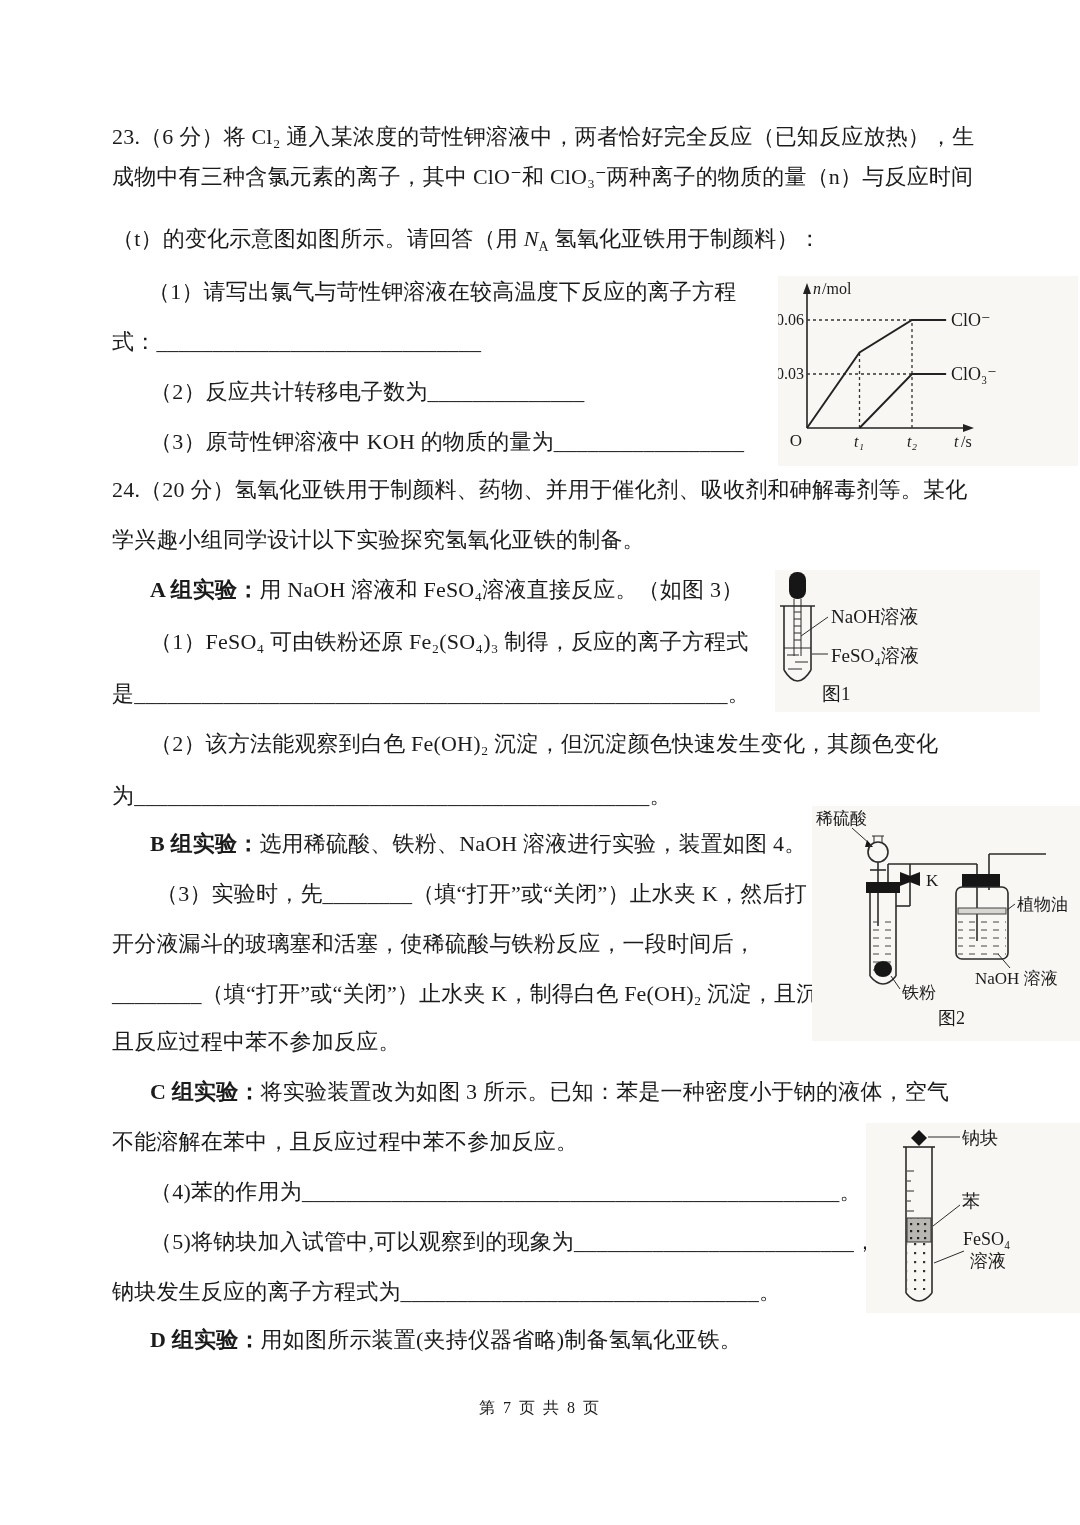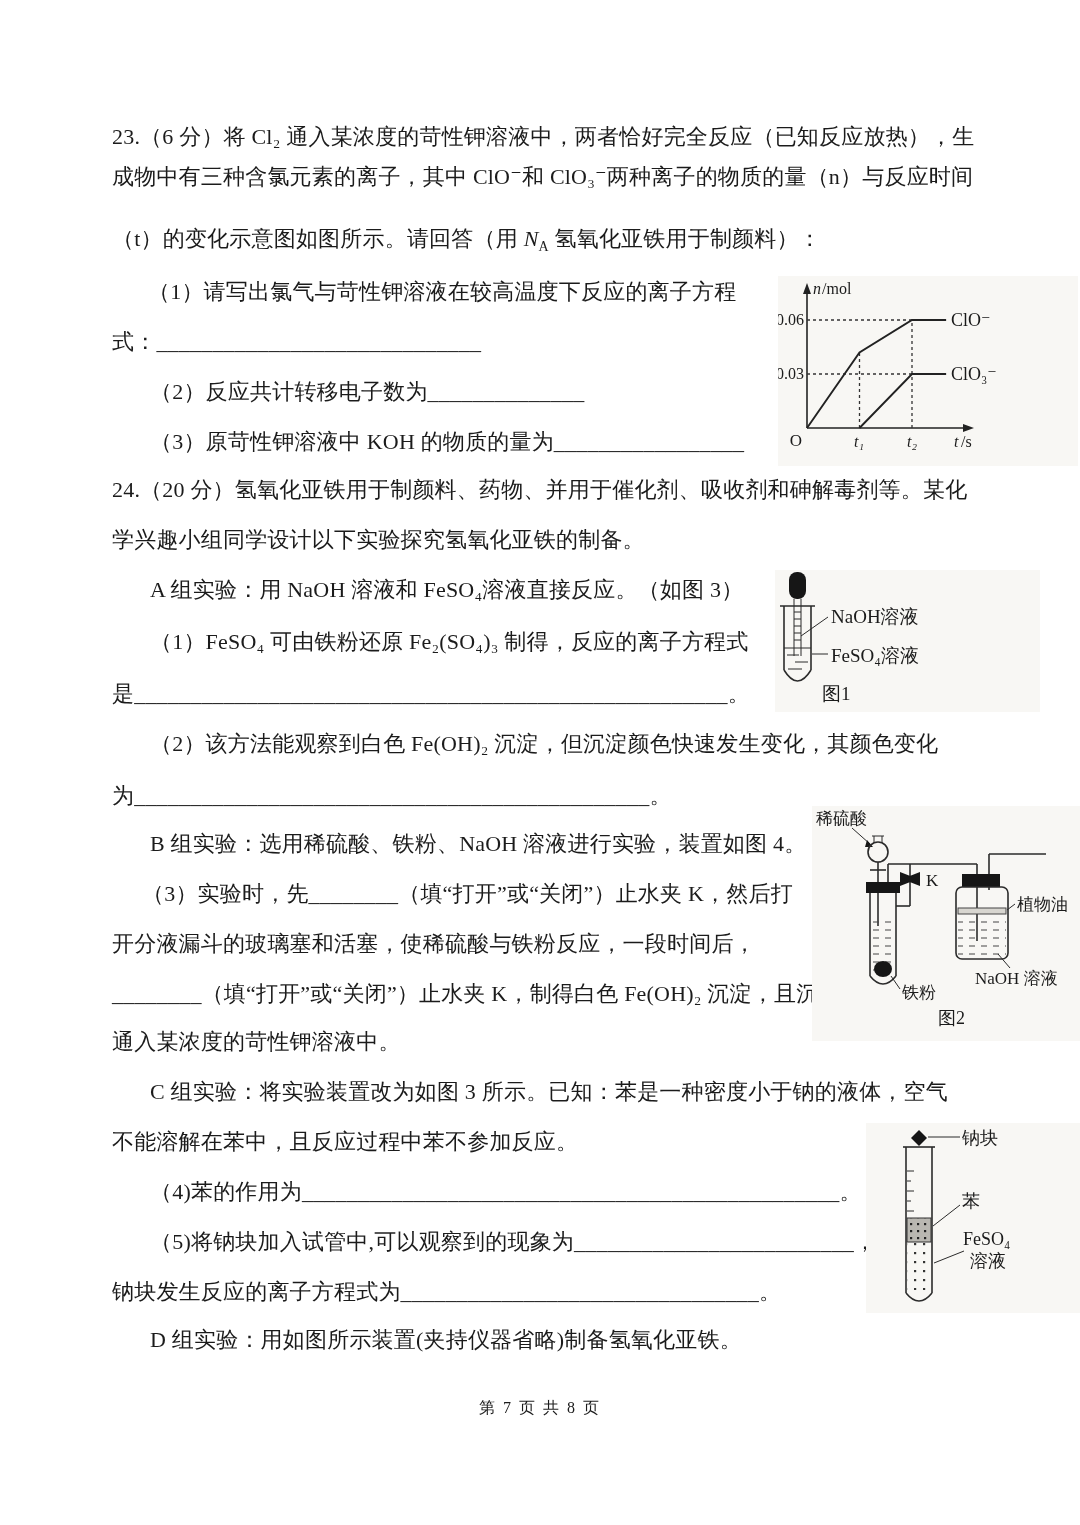--- a/index.html
+++ b/index.html
@@ -2,21 +2,21 @@
 <html><head>
 <meta charset="utf-8">
 <style>
   html,body{margin:0;padding:0;}
   body{
     width:1080px;height:1525px;position:relative;background:#ffffff;
     font-family:"Liberation Serif","DejaVu Serif",serif;color:#1b1b1b;
     overflow:hidden;
   }
   .line{position:absolute;white-space:nowrap;font-size:22px;line-height:30px;letter-spacing:0.2px;text-align:right;}
-  .bold{font-weight:normal;}
+  .bold{font-weight:bold;}
   .it{font-style:italic;}
   sub.na{font-size:14px;}
   .fig{position:absolute;background:#f8f7f4;}
   svg text{font-family:"Liberation Serif","DejaVu Serif",serif;fill:#1b1b1b;}
   .axis line{stroke:#222;stroke-width:1.6;}
   .axis polygon{fill:#222;}
   .dash{stroke:#333;stroke-width:1.3;stroke-dasharray:3 3;fill:none;}
   .curve{fill:none;stroke:#222;stroke-width:1.9;}
   .gl{stroke:#2b2b2b;stroke-width:1.6;fill:none;}
   .gl-thin{stroke:#2b2b2b;stroke-width:1;fill:none;}
@@ -75,24 +75,24 @@
 <div class="line" style="left:150px;top:575px">
   <span class="bold">A 组实验：</span><span>用 NaOH 溶液和 FeSO₄溶液直接反应。（如图 3）</span>
 </div>
 <div class="line" style="left:150px;top:627px">（1）FeSO₄ 可由铁粉还原 Fe₂(SO₄)₃ 制得，反应的离子方程式</div>
 <div class="line" style="left:112px;top:679px">是_____________________________________________________。</div>
 <div class="line" style="left:150px;top:729px">（2）该方法能观察到白色 Fe(OH)₂ 沉淀，但沉淀颜色快速发生变化，其颜色变化</div>
 <div class="line" style="left:112px;top:781px">为______________________________________________。</div>
 <div class="line" style="left:150px;top:829px">
   <span class="bold">B 组实验：</span><span>选用稀硫酸、铁粉、NaOH 溶液进行实验，装置如图 4。</span>
 </div>
-<div class="line" style="left:142px;top:879px">（3）实验时，先________（填“打开”或“关闭”）止水夹 K，然后打</div>
+<div class="line" style="left:156px;top:879px">（3）实验时，先________（填“打开”或“关闭”）止水夹 K，然后打</div>
 <div class="line" style="left:112px;top:929px">开分液漏斗的玻璃塞和活塞，使稀硫酸与铁粉反应，一段时间后，</div>
 <div class="line" style="left:112px;top:979px">________（填“打开”或“关闭”）止水夹 K，制得白色 Fe(OH)₂ 沉淀，且沉</div>
-<div class="line" style="left:112px;top:1027px">通入某浓度的苛性钾溶液中。</div>
+<div class="line" style="left:112px;top:1027px">且反应过程中苯不参加反应。</div>
 <div class="line" style="left:150px;top:1077px">
   <span class="bold">C 组实验：</span><span>将实验装置改为如图 3 所示。已知：苯是一种密度小于钠的液体，空气</span>
 </div>
 <div class="line" style="left:112px;top:1127px">不能溶解在苯中，且反应过程中苯不参加反应。</div>
 <div class="line" style="left:150px;top:1177px">（4)苯的作用为________________________________________________。</div>
 <div class="line" style="left:150px;top:1227px">（5)将钠块加入试管中,可以观察到的现象为_________________________，</div>
 <div class="line" style="left:112px;top:1277px">钠块发生反应的离子方程式为________________________________。</div>
 <div class="line" style="left:150px;top:1325px">
   <span class="bold">D 组实验：</span><span>用如图所示装置(夹持仪器省略)制备氢氧化亚铁。</span>
 </div>

